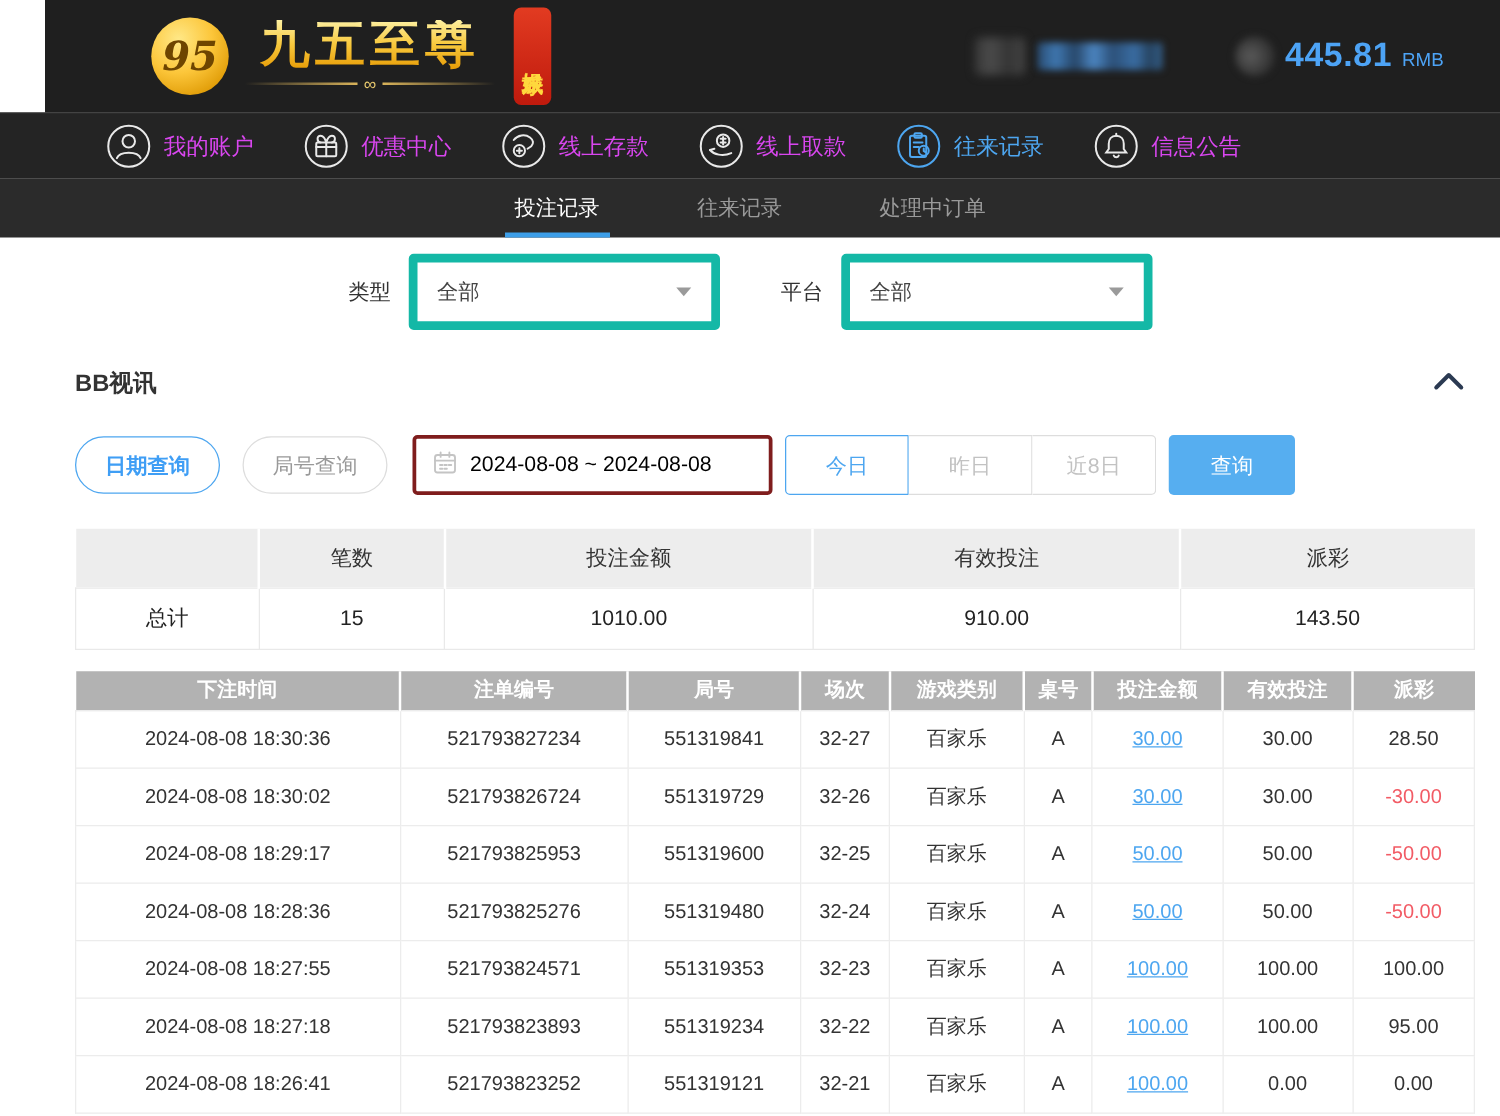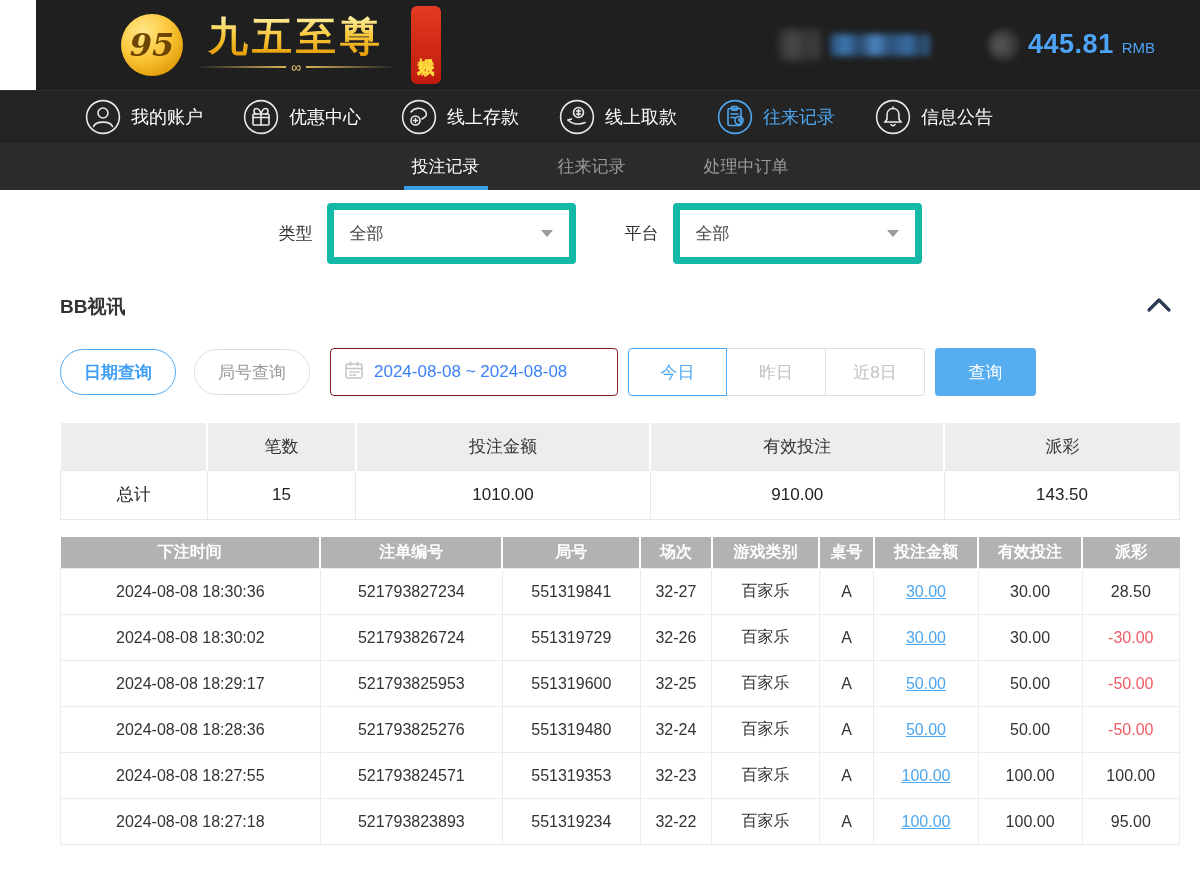--- a/index.html
+++ b/index.html
@@ -42,21 +42,21 @@
   .balance { display:flex; align-items:baseline; gap:8px; }
   .wallet-blur { width:32px; height:32px; border-radius:50%; align-self:center;
     background:radial-gradient(circle at 40% 50%, #5a5a5a 0%, #2e2e2e 75%);
     filter:blur(3px); }
   .balance-amount { font-size:27px; font-weight:600; color:#4da3f5; letter-spacing:0.5px; }
   .balance-cur { font-size:15px; color:#4da3f5; }
 
   
   .main-nav { height:53px; background:#242424; border-top:1px solid #2e2e2e;
     display:flex; align-items:center; padding-left:85px; gap:40px; }
-  .nav-item { display:flex; align-items:center; gap:10px; color:#ffffff;
+  .nav-item { display:flex; align-items:center; gap:10px; color:#d946ef;
     font-size:18px; cursor:pointer; white-space:nowrap; }
   .nav-icon { width:36px; height:36px; flex:0 0 auto; }
   .nav-icon svg { display:block; }
   .nav-item.active { color:#4da6f0; }
 
   
   .tab-bar { height:47px; background:#2b2b2b; display:flex; justify-content:center; gap:68px; }
   .tab { position:relative; display:flex; align-items:center; padding:0 5px;
     color:#9a9a9a; font-size:17px; cursor:pointer; }
   .tab.active { color:#fff; }
@@ -77,23 +77,23 @@
 
   .section-head { margin-top:30px; display:flex; align-items:center; justify-content:space-between; }
   .section-title { font-size:19px; font-weight:700; color:#333; }
   .collapse-icon { cursor:pointer; margin-right:8px; }
 
   .query-row { margin-top:28px; display:flex; align-items:center; }
   .pill-btn { height:46px; padding:0 23px; border-radius:23px; background:#fff;
     font-size:17px; display:flex; align-items:center; cursor:pointer; }
   .pill-btn.active { border:1px solid #4da6f0; color:#3f9ef5; font-weight:700; }
   .pill-btn.inactive { border:1px solid #ddd; color:#999; margin-left:18px; }
-  .date-box { margin-left:20px; width:288px; height:48px; border:1px solid #7f1d1d;
+  .date-box { margin-left:20px; width:288px; height:48px; border:3px solid #7f1d1d;
     border-radius:4px; display:flex; align-items:center; padding:0 13px; gap:10px;
-    font-size:17px; color:#3b82f6; cursor:pointer; background:#fff; }
+    font-size:17px; color:#000000; cursor:pointer; background:#fff; }
   .segmented { margin-left:10px; display:flex; }
   .seg-btn { width:99px; height:48px; display:flex; align-items:center; justify-content:center;
     font-size:17px; cursor:pointer; background:#fff; }
   .seg-btn.active { border:1px solid #4da6f0; color:#4da6f0; border-radius:4px 0 0 4px; }
   .seg-btn.mid { border:1px solid #ddd; border-left:none; color:#c2c2c2; }
   .seg-btn.last { border:1px solid #ddd; border-left:none; color:#c2c2c2; border-radius:0 4px 4px 0; }
   .search-btn { margin-left:10px; width:101px; height:48px; background:#56aef0; color:#fff;
     border:none; border-radius:4px; font-size:17px; display:flex; align-items:center;
     justify-content:center; cursor:pointer; }
 
@@ -386,15 +386,26 @@
           <td>2024-08-08 18:27:18</td>
           <td>521793823893</td>
           <td>551319234</td>
           <td>32-22</td>
           <td>百家乐</td>
           <td>A</td>
           <td><span class="cell-link">100.00</span></td>
           <td>100.00</td>
           <td>95.00</td>
         </tr>
+        <tr>
+          <td>2024-08-08 18:26:41</td>
+          <td>521793823252</td>
+          <td>551319121</td>
+          <td>32-21</td>
+          <td>百家乐</td>
+          <td>A</td>
+          <td><span class="cell-link">100.00</span></td>
+          <td>0.00</td>
+          <td>0.00</td>
+        </tr>
       </tbody>
   </table>
 </div>
 
 </body></html>

